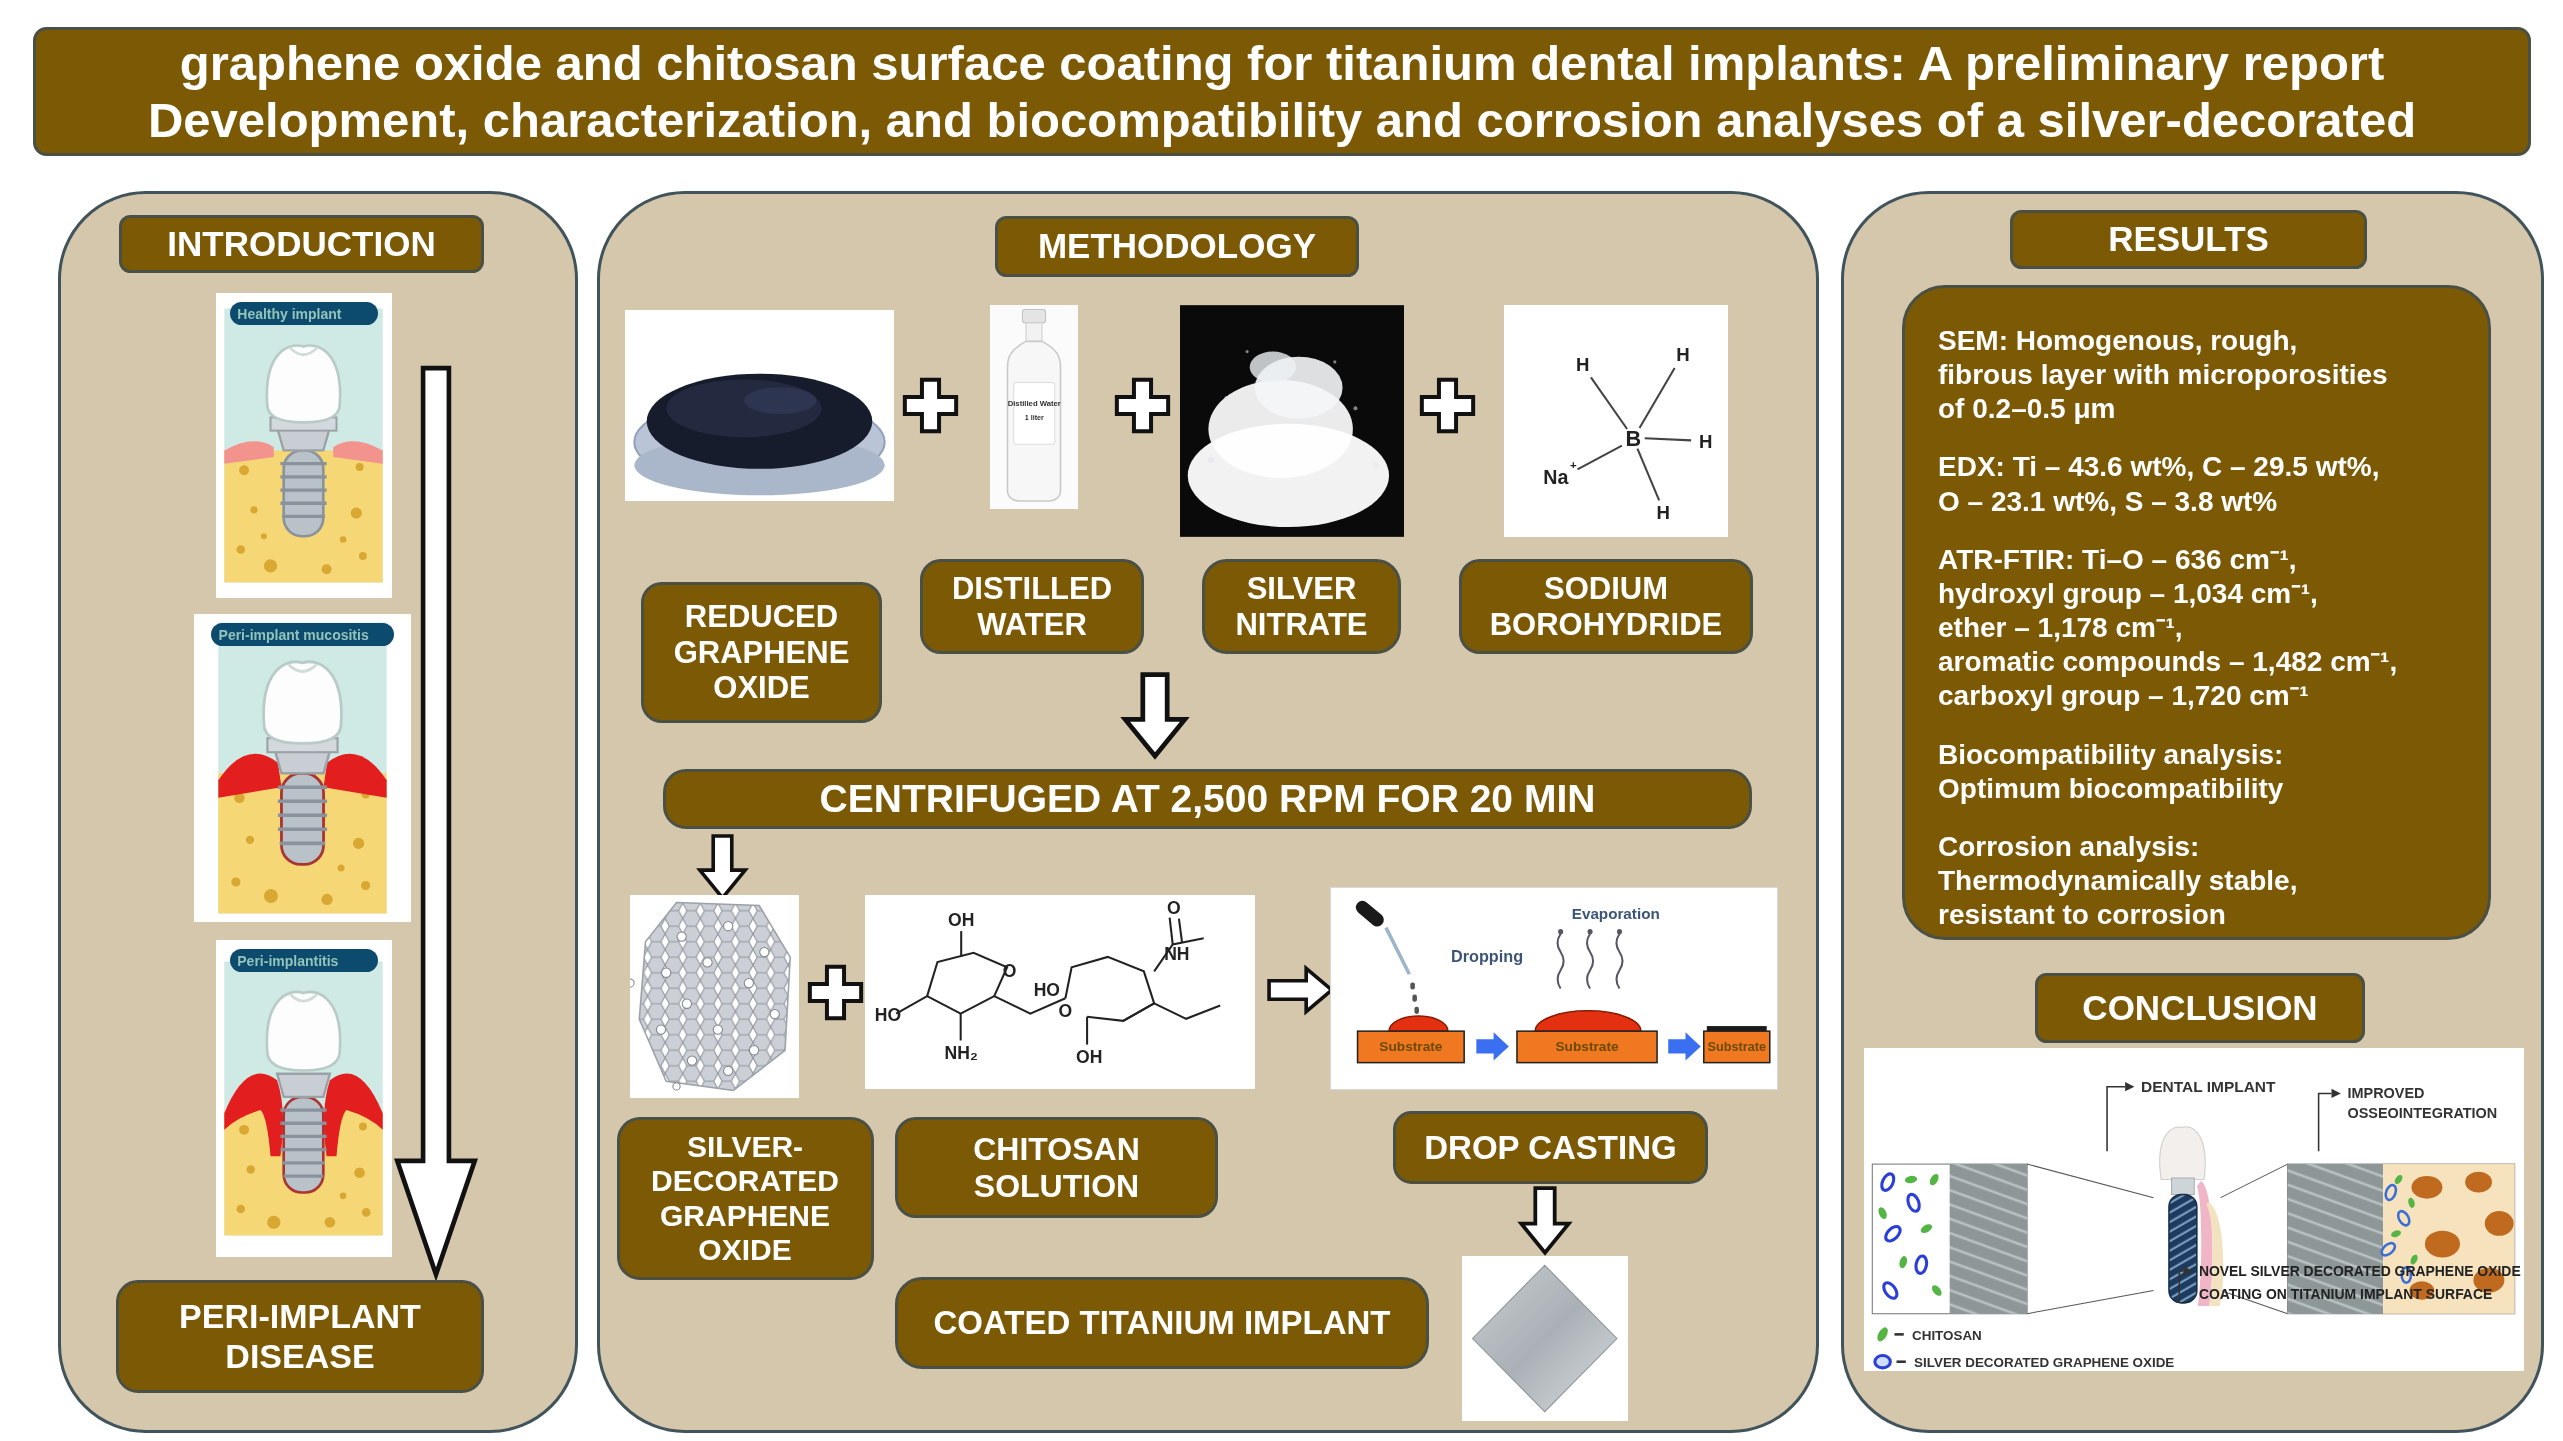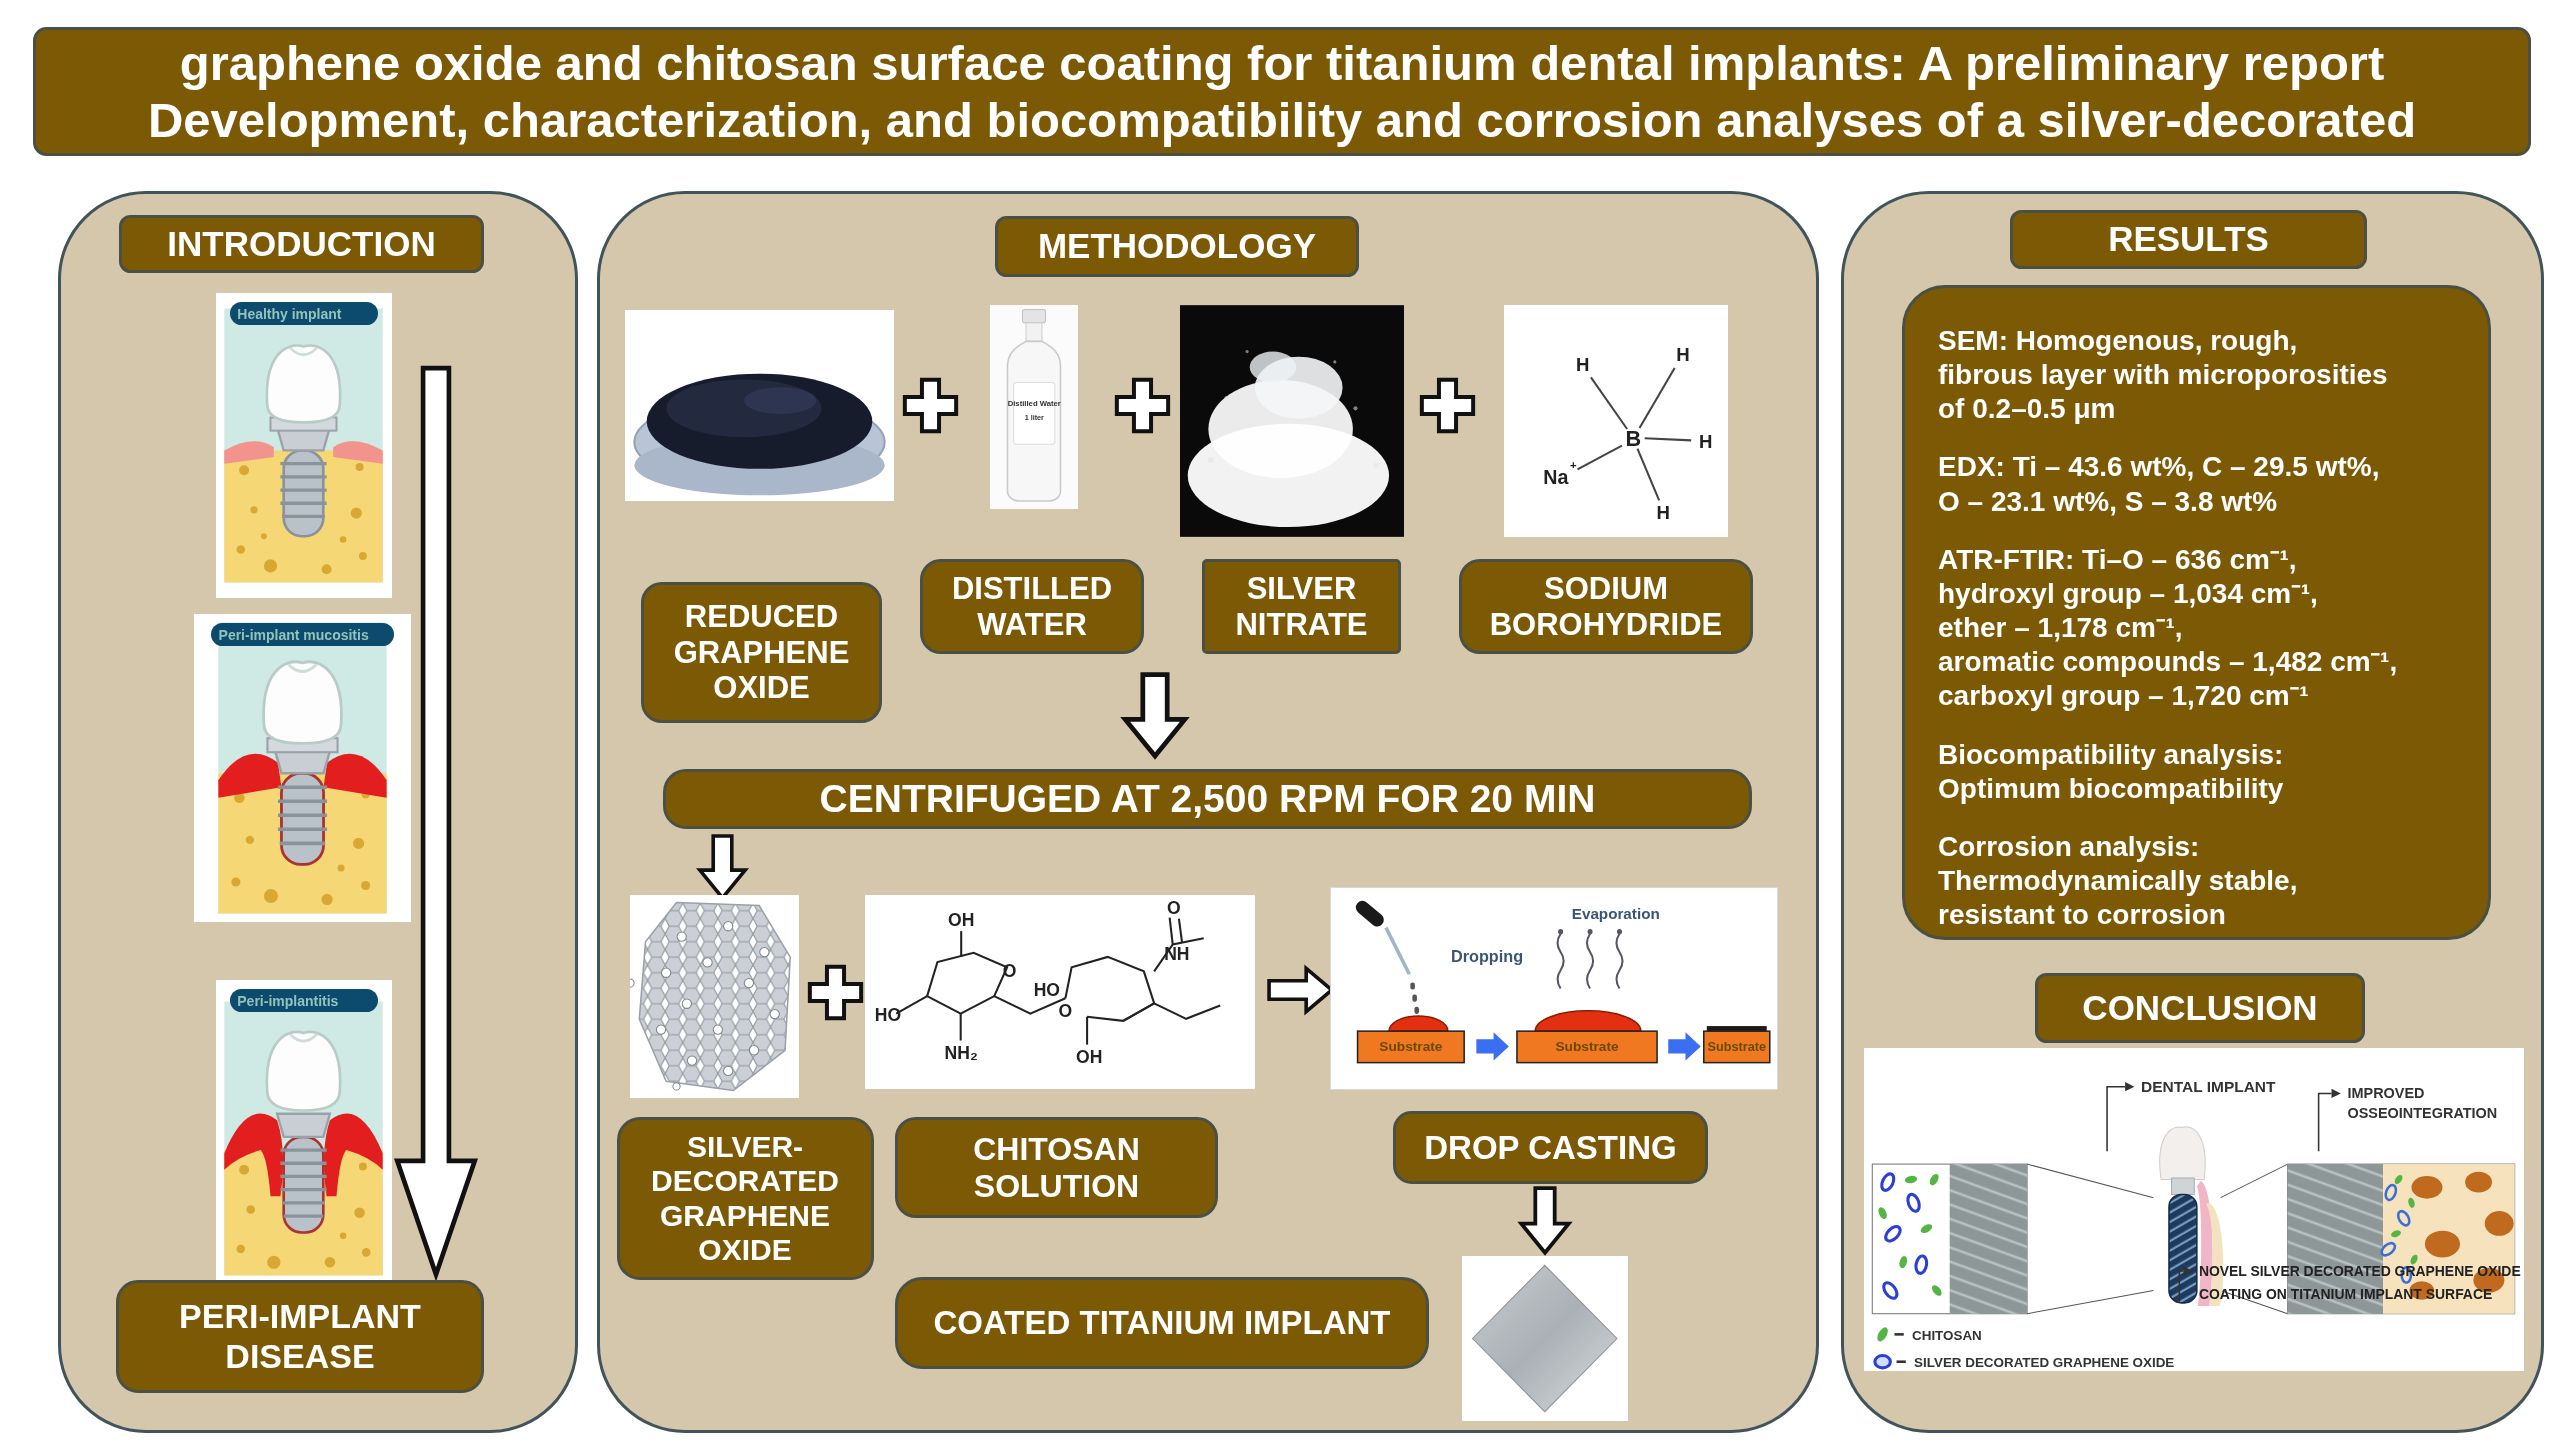--- a/index.html
+++ b/index.html
@@ -93,21 +93,21 @@
           <line x1="36" y1="120" x2="64" y2="120"></line>
         <line x1="37" y1="128" x2="63" y2="128"></line>
       </g>
       <polygon points="34,74 66,74 62,88 38,88" fill="#c9ced4" stroke="#9aa2a8" stroke-width="1.4"></polygon>
       <rect x="30" y="68" width="40" height="8" fill="#d4d9dd" stroke="#9aa2a8" stroke-width="1.2"></rect>
       <path d="M28,60 C26,30 40,22 50,25 C60,22 74,30 72,60 C72,68 64,71 50,71 C36,71 28,68 28,60 Z" fill="#fdfdfd" stroke="#b9cbc6" stroke-width="1.6"></path>
       <path d="M42,26 Q50,34 58,26" fill="none" stroke="#cfdcd8" stroke-width="1.6"></path>
     </svg>
   </div>
 
-  <div class="imgcard" style="left:155px;top:746px;width:176px;height:317px;margin-top:40px;">
+  <div class="imgcard" style="left:155px;top:746px;width:176px;height:317px;">
     <div class="pill">Peri-implantitis</div>
     <svg width="165" height="307" viewBox="0 0 100 170">
       <rect x="2" y="2" width="96" height="166" fill="#cfe9e4"></rect>
       <rect x="2" y="92" width="96" height="76" fill="#f6d776"></rect>
       <g fill="#d9a833">
         <circle cx="14" cy="104" r="3"></circle>
           <circle cx="86" cy="102" r="2.4"></circle>
           <circle cx="18" cy="128" r="2.6"></circle>
         <circle cx="84" cy="130" r="3.2"></circle>
           <circle cx="12" cy="152" r="2.6"></circle>
@@ -219,21 +219,21 @@
       <text x="134" y="318" text-anchor="middle" font-size="22" font-weight="bold" fill="#222">+</text>
     </svg>
   </div>
 
   <div class="bbox" style="left:41px;top:340px;width:241px;height:141px;font-size:31px;border-radius:20.7px;margin-top:48px;">
     <div>REDUCED GRAPHENE OXIDE</div>
   </div>
   <div class="bbox" style="left:320px;top:365px;width:224px;height:95px;font-size:31px;border-radius:20.7px;">
     <div>DISTILLED WATER</div>
   </div>
-  <div class="bbox" style="left:602px;top:365px;width:199px;height:95px;font-size:31px;border-radius:5px;">
+  <div class="bbox" style="left:602px;top:365px;width:199px;height:95px;font-size:31px;border-radius:25px;">
     <div>SILVER NITRATE</div>
   </div>
   <div class="bbox" style="left:859px;top:365px;width:294px;height:95px;font-size:31px;border-radius:20.7px;">
     <div>SODIUM BOROHYDRIDE</div>
   </div>
 
   <svg class="abs" style="left:519px;top:478px;" width="72" height="88" viewBox="0 0 100 130">
     <path d="M32,4 H68 V70 H94 L50,124 L6,70 H32 Z" fill="#fff" stroke="#111" stroke-width="7"></path>
   </svg>
 

